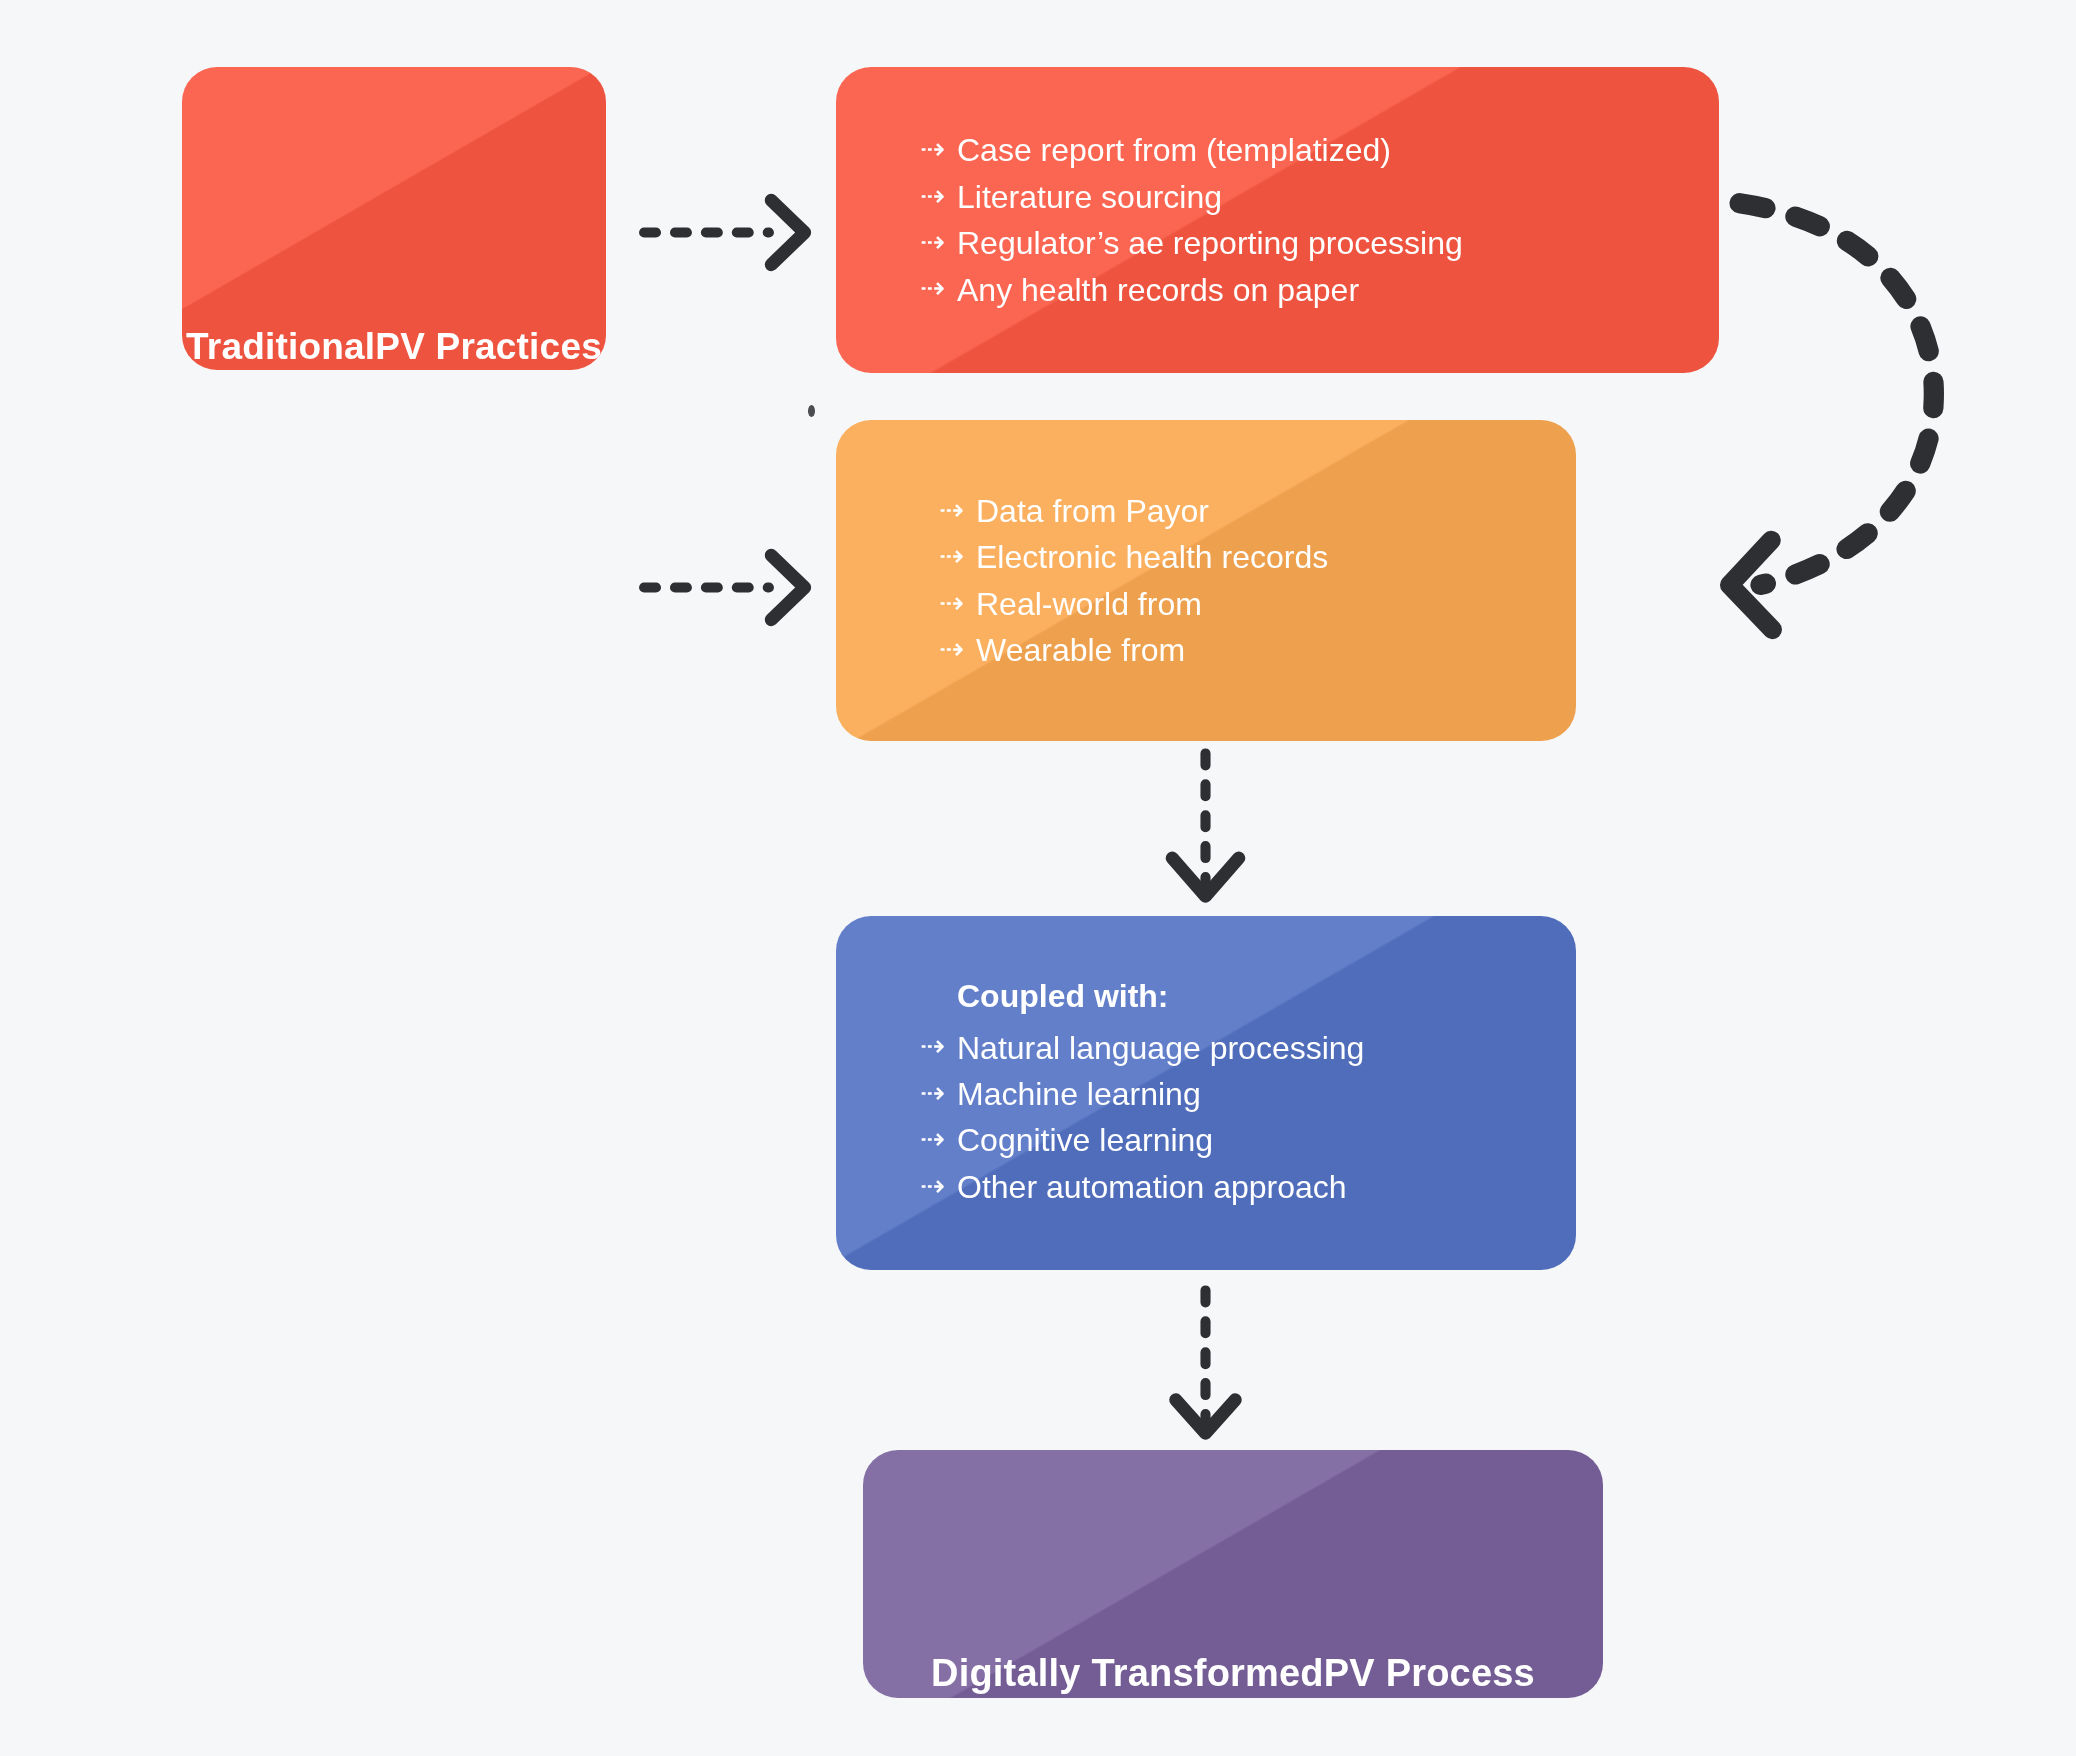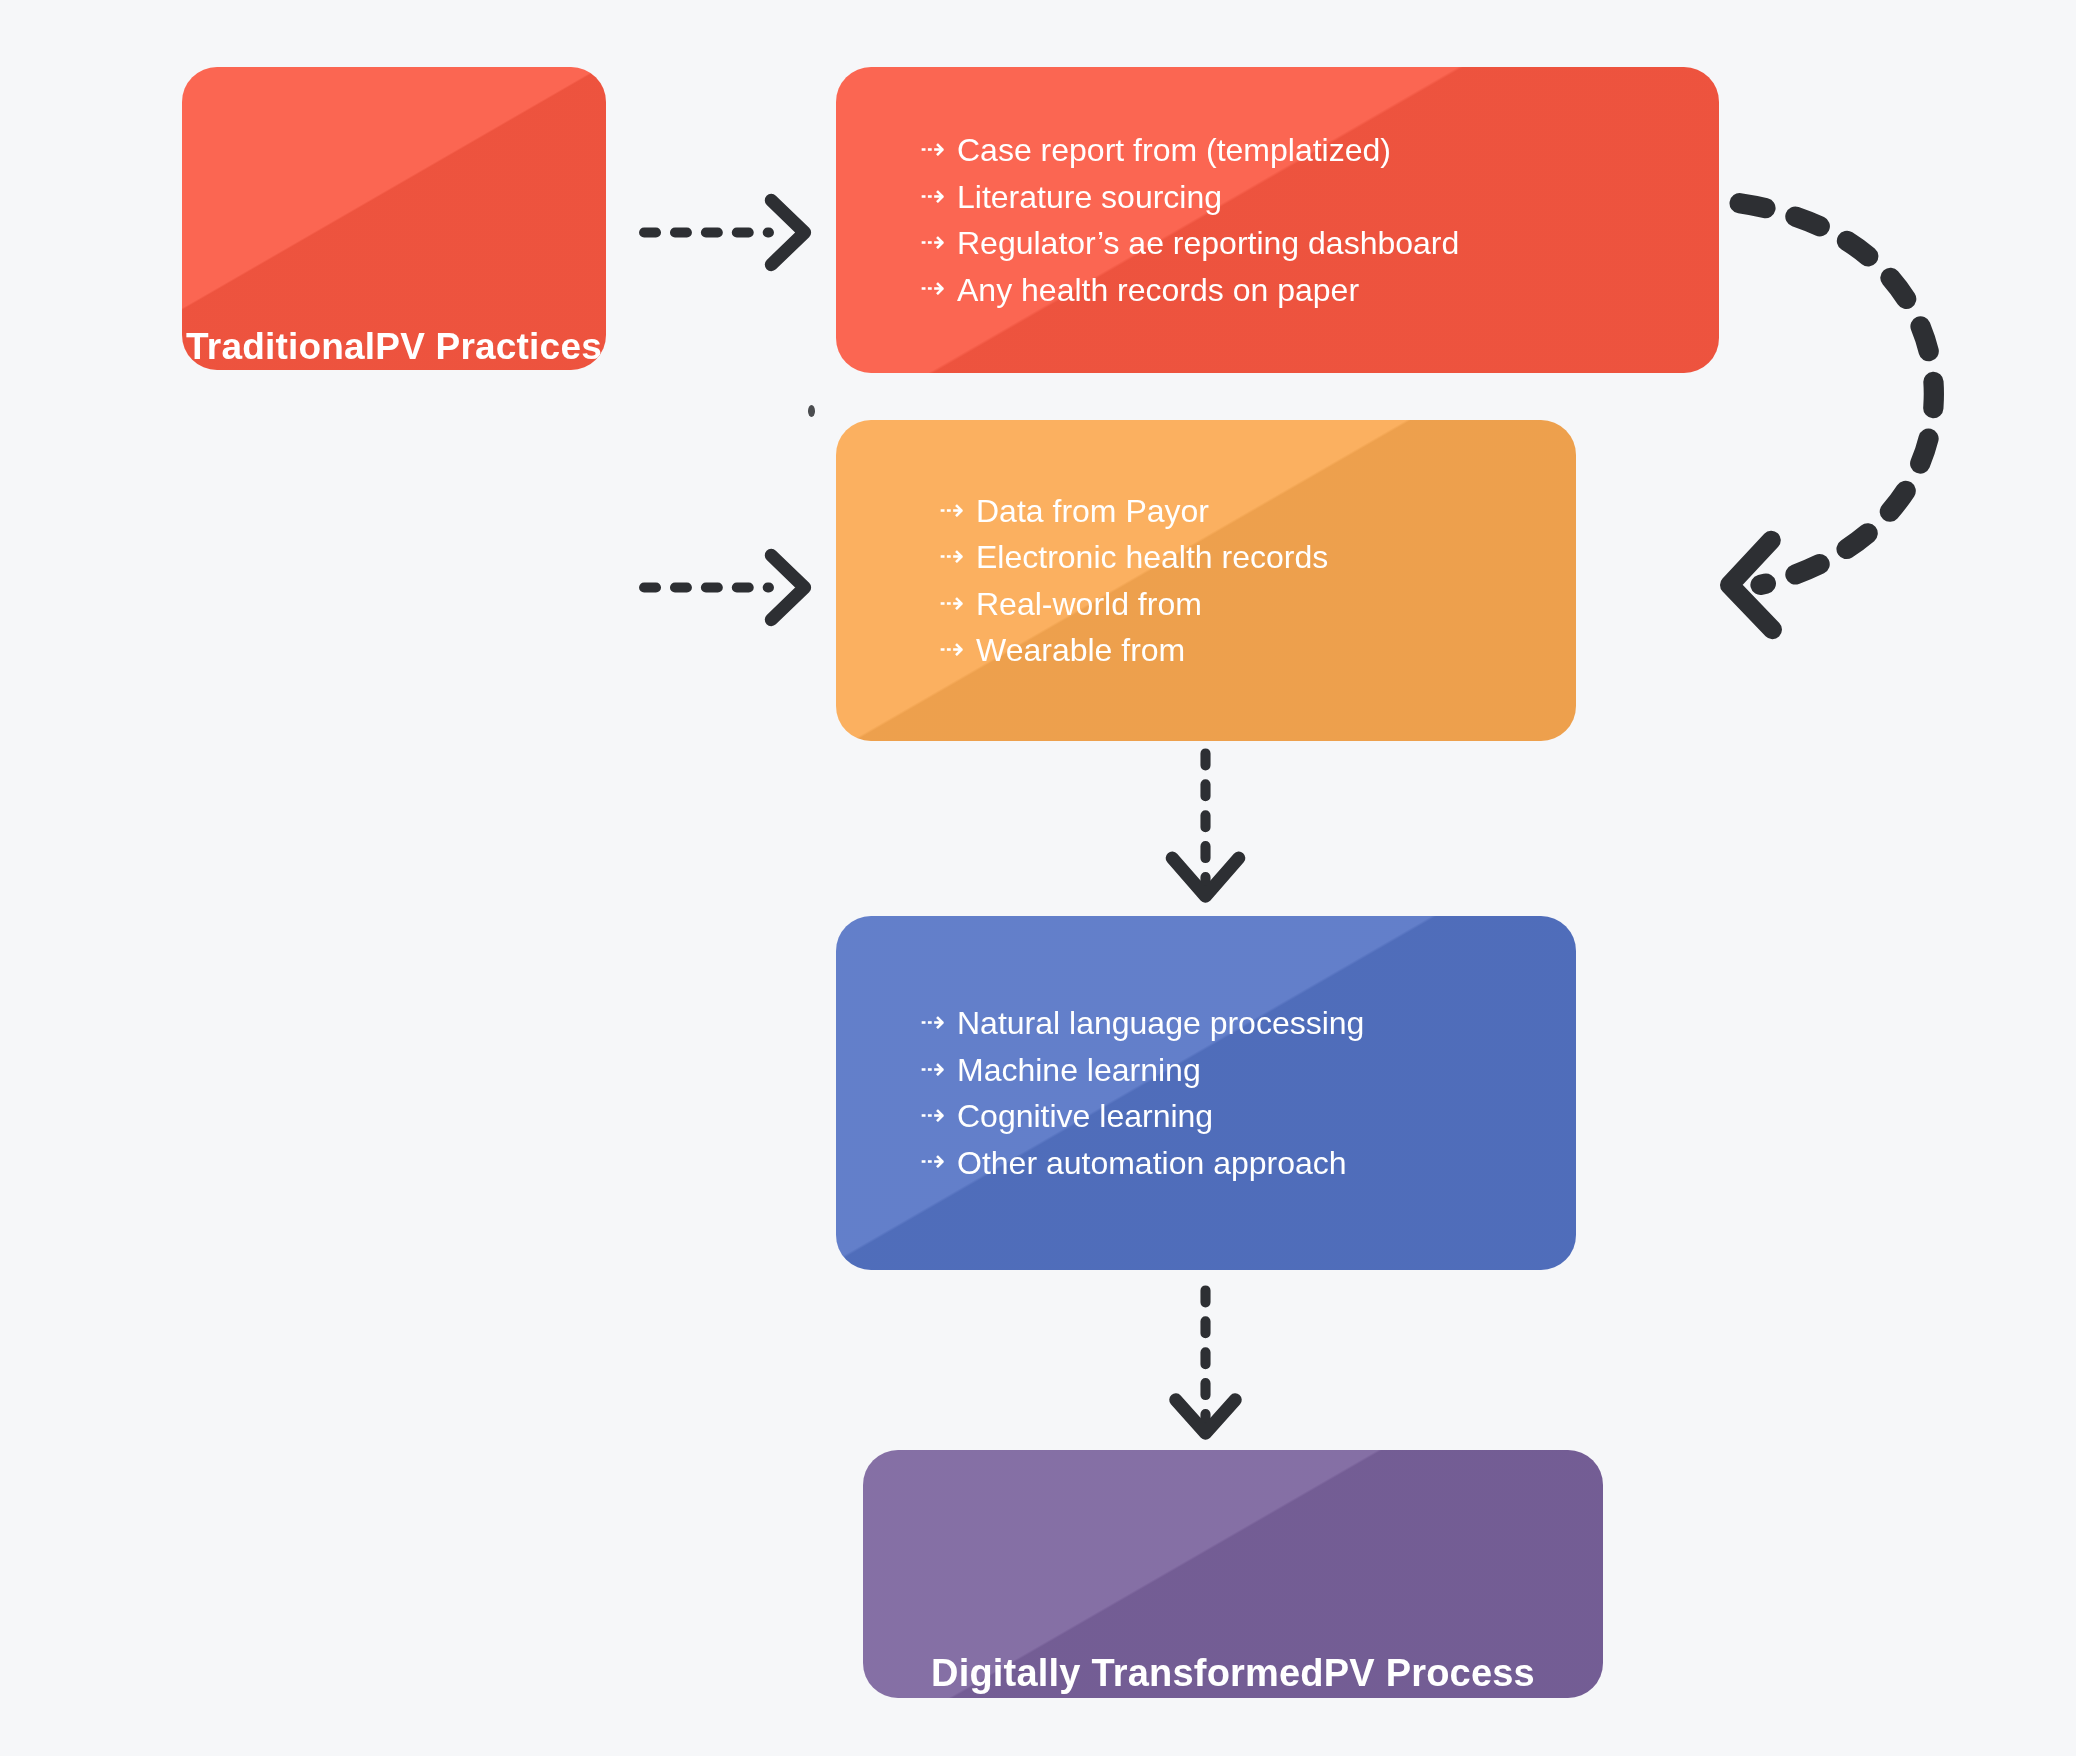--- a/index.html
+++ b/index.html
@@ -106,21 +106,21 @@
       <div class="li">
         <span class="bullet">⇢</span>
         <span class="txt">Case report from (templatized)</span>
       </div>
       <div class="li">
         <span class="bullet">⇢</span>
         <span class="txt">Literature sourcing</span>
       </div>
       <div class="li">
         <span class="bullet">⇢</span>
-        <span class="txt">Regulator’s ae reporting dashboard</span>
+        <span class="txt">Regulator’s ae reporting processing</span>
       </div>
       <div class="li">
         <span class="bullet">⇢</span>
         <span class="txt">Any health records on paper</span>
       </div>
     </div>
   </div>
 
 
   <div class="node list-node orange" style="left:836px;top:420px;width:740px;height:321px;">
@@ -141,20 +141,21 @@
       <div class="li">
         <span class="bullet">⇢</span>
         <span class="txt">Wearable from</span>
       </div>
     </div>
   </div>
 
   <div class="node list-node blue" style="left:836px;top:916px;width:740px;height:354px;">
     <div class="shine"></div>
     <div class="inner" style="padding-left:84px;">
+      <div class="list-head">Coupled with:</div>
       <div class="li">
         <span class="bullet">⇢</span>
         <span class="txt">Natural language processing</span>
       </div>
       <div class="li">
         <span class="bullet">⇢</span>
         <span class="txt">Machine learning</span>
       </div>
       <div class="li">
         <span class="bullet">⇢</span>

